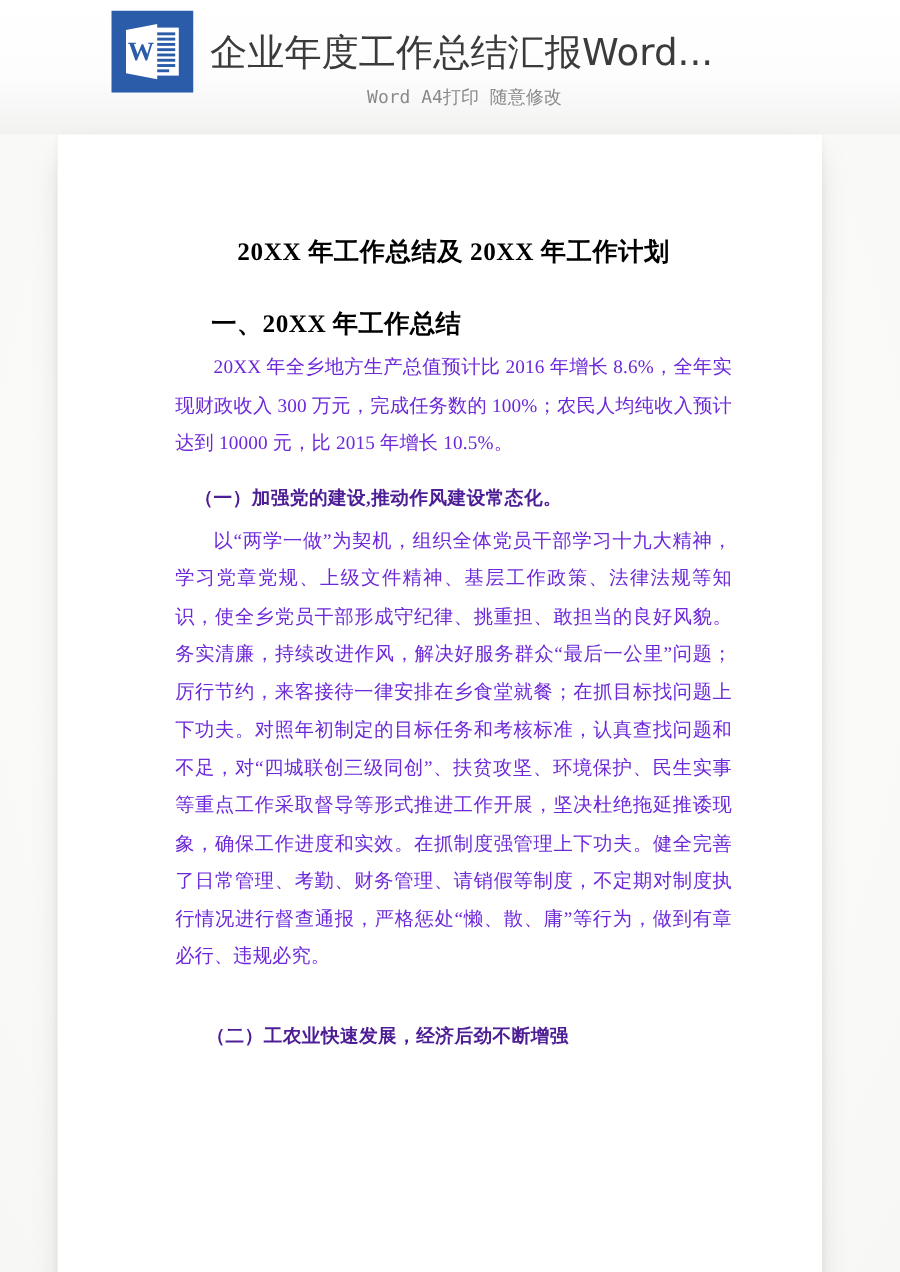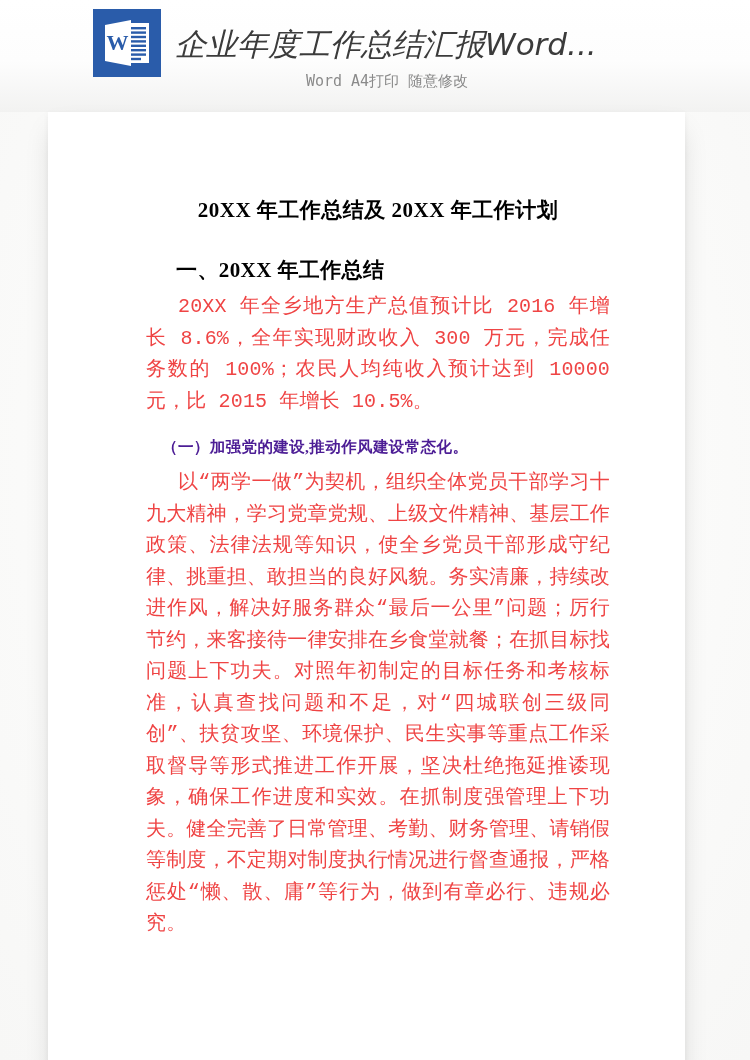--- a/index.html
+++ b/index.html
@@ -64,21 +64,20 @@
   }
   .doc-title {
     font-family: "DejaVu Sans", "Liberation Sans", sans-serif;
     font-size: 31px;
     line-height: 44px;
     color: #3b3b3b;
     letter-spacing: 0px;
     white-space: nowrap;
     margin: 22px 0 0 0;
     font-weight: 400;
-    font-style: italic;
   }
   .doc-subtitle {
     font-family: "DejaVu Sans Mono", "Liberation Mono", monospace;
     font-size: 15px;
     line-height: 22px;
     color: #8a8a8a;
     margin: 4px 0 0 0;
     text-align: center;
     padding-right: 66px;
     white-space: nowrap;
@@ -131,24 +130,24 @@
     font-weight: bold;
     font-size: 15.5px;
     line-height: 31px;
     color: #4c1d95;
     margin: 14px 0 0 0;
     text-indent: 16px;
     letter-spacing: 0.4px;
   }
   .doc-h3.wide { text-indent: 26px; }
   .doc-p {
-    font-family: Liberation Mono, monospace;
-    font-size: 20px;
+    font-family: Liberation Serif, serif;
+    font-size: 16px;
     line-height: 31.5px;
-    color: #ef4444;
+    color: #6d28d9;
     margin: 6px 0 0 0;
     text-indent: 32px;
     text-align: justify;
     text-justify: inter-ideograph;
     letter-spacing: 0.15px;
   }
   .doc-p.tight { margin-top: 5px; }
   .spacer-20 { height: 20px; }
 </style>
 </head>
@@ -196,17 +195,18 @@
       <h2 class="doc-h2">一、20XX 年工作总结</h2>
 
       <p class="doc-p">20XX 年全乡地方生产总值预计比 2016 年增长 8.6%，全年实现财政收入 300 万元，完成任务数的 100%；农民人均纯收入预计达到 10000 元，比 2015 年增长 10.5%。</p>
 
       <h3 class="doc-h3">（一）加强党的建设,推动作风建设常态化。</h3>
 
       <p class="doc-p tight">以“两学一做”为契机，组织全体党员干部学习十九大精神，学习党章党规、上级文件精神、基层工作政策、法律法规等知识，使全乡党员干部形成守纪律、挑重担、敢担当的良好风貌。务实清廉，持续改进作风，解决好服务群众“最后一公里”问题；厉行节约，来客接待一律安排在乡食堂就餐；在抓目标找问题上下功夫。对照年初制定的目标任务和考核标准，认真查找问题和不足，对“四城联创三级同创”、扶贫攻坚、环境保护、民生实事等重点工作采取督导等形式推进工作开展，坚决杜绝拖延推诿现象，确保工作进度和实效。在抓制度强管理上下功夫。健全完善了日常管理、考勤、财务管理、请销假等制度，不定期对制度执行情况进行督查通报，严格惩处“懒、散、庸”等行为，做到有章必行、违规必究。</p>
 
       <div class="spacer-20"></div>
 
+      <h3 class="doc-h3 wide">（二）工农业快速发展，经济后劲不断增强</h3>
 
     </div>
   </div>
 
 </div>
 
 </body></html>

